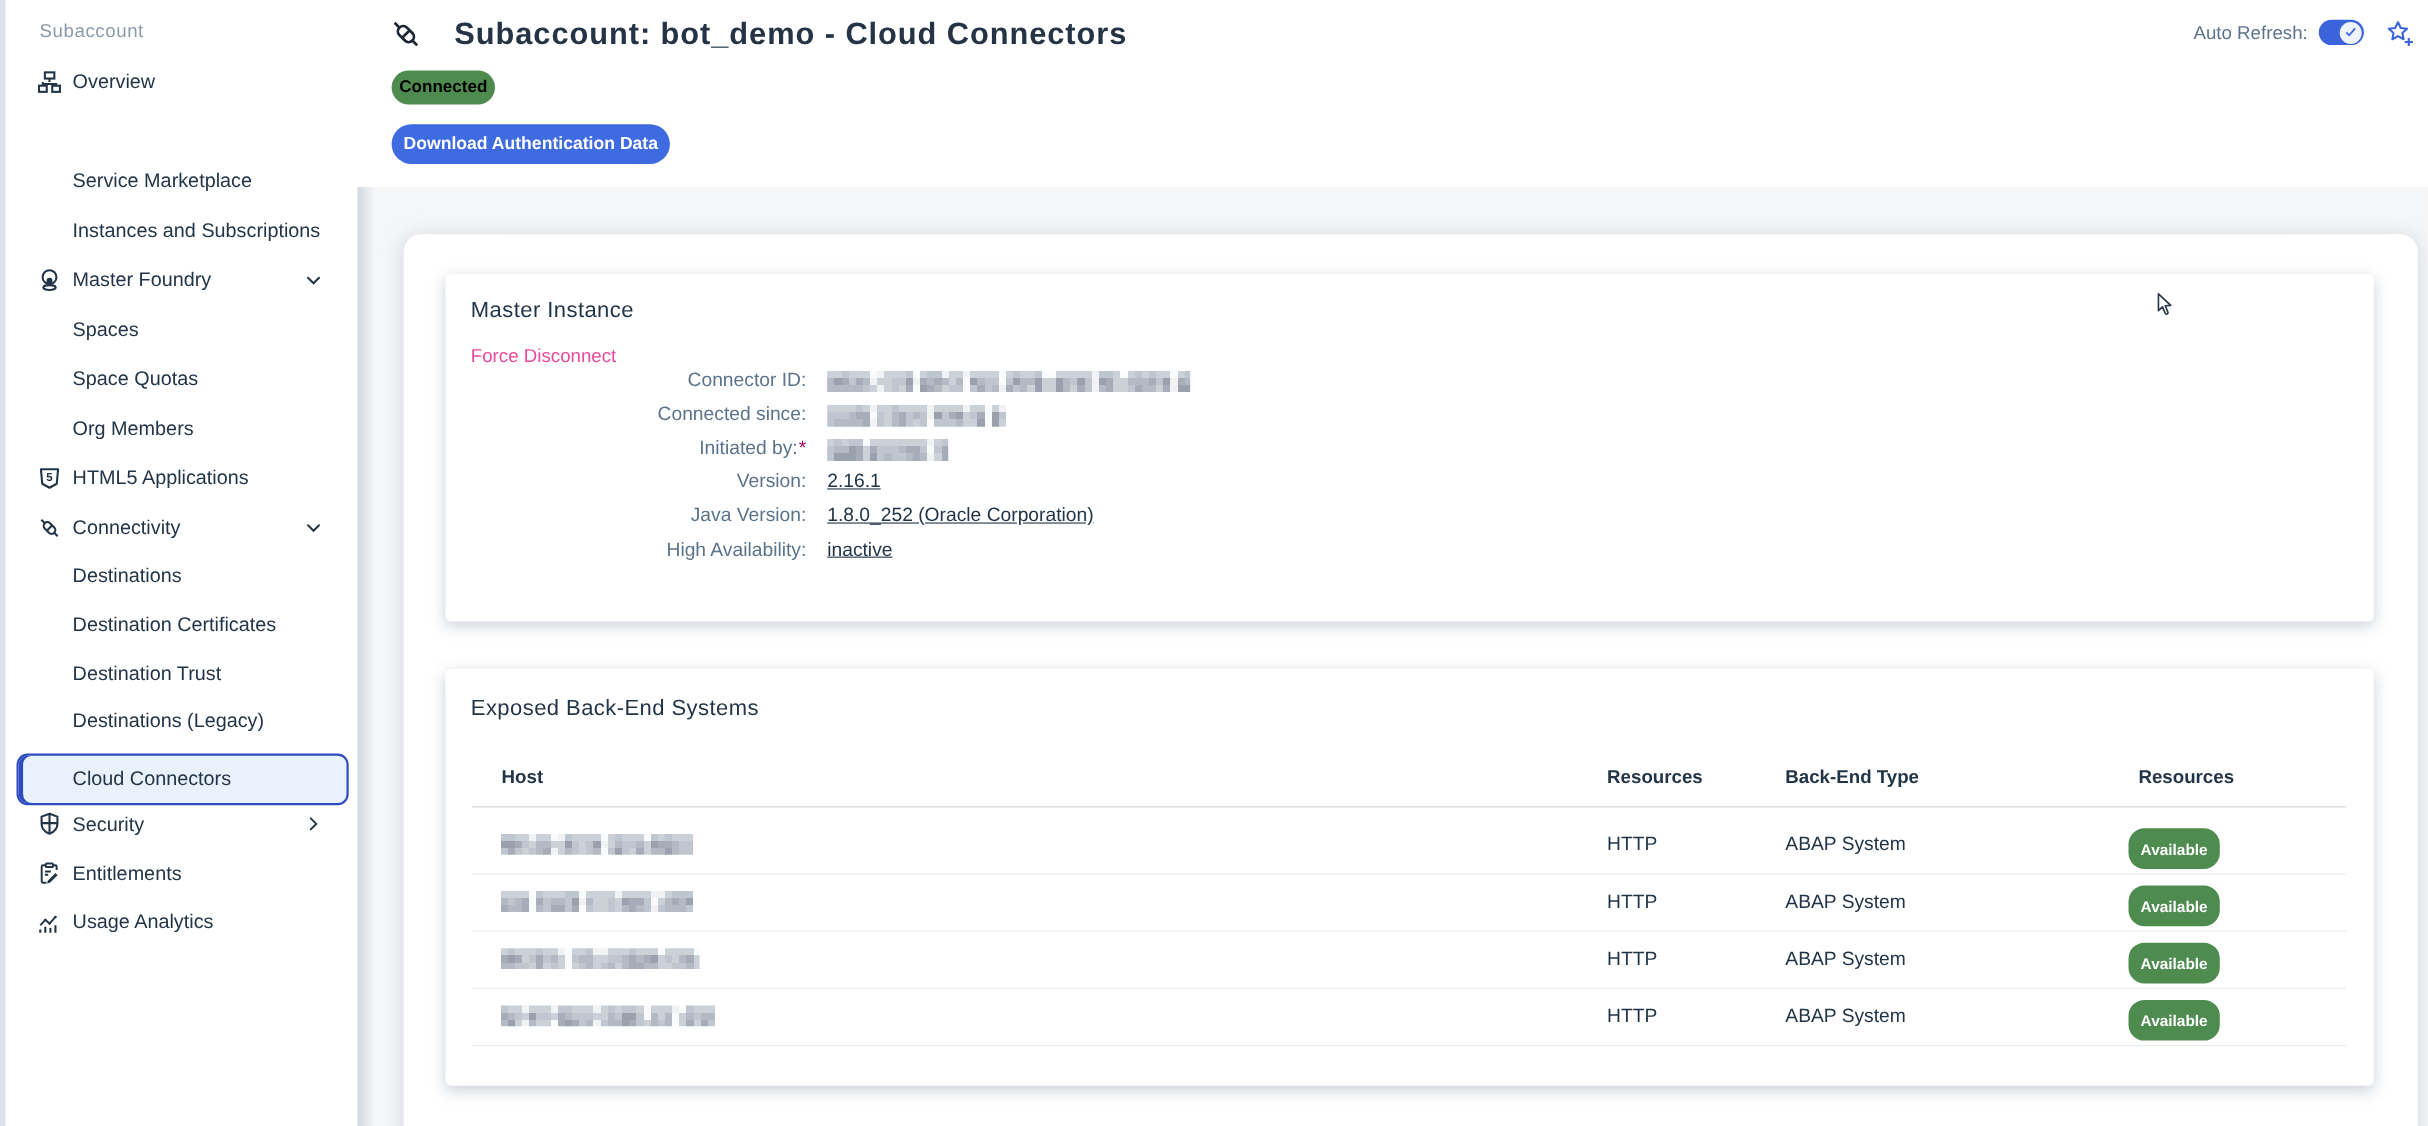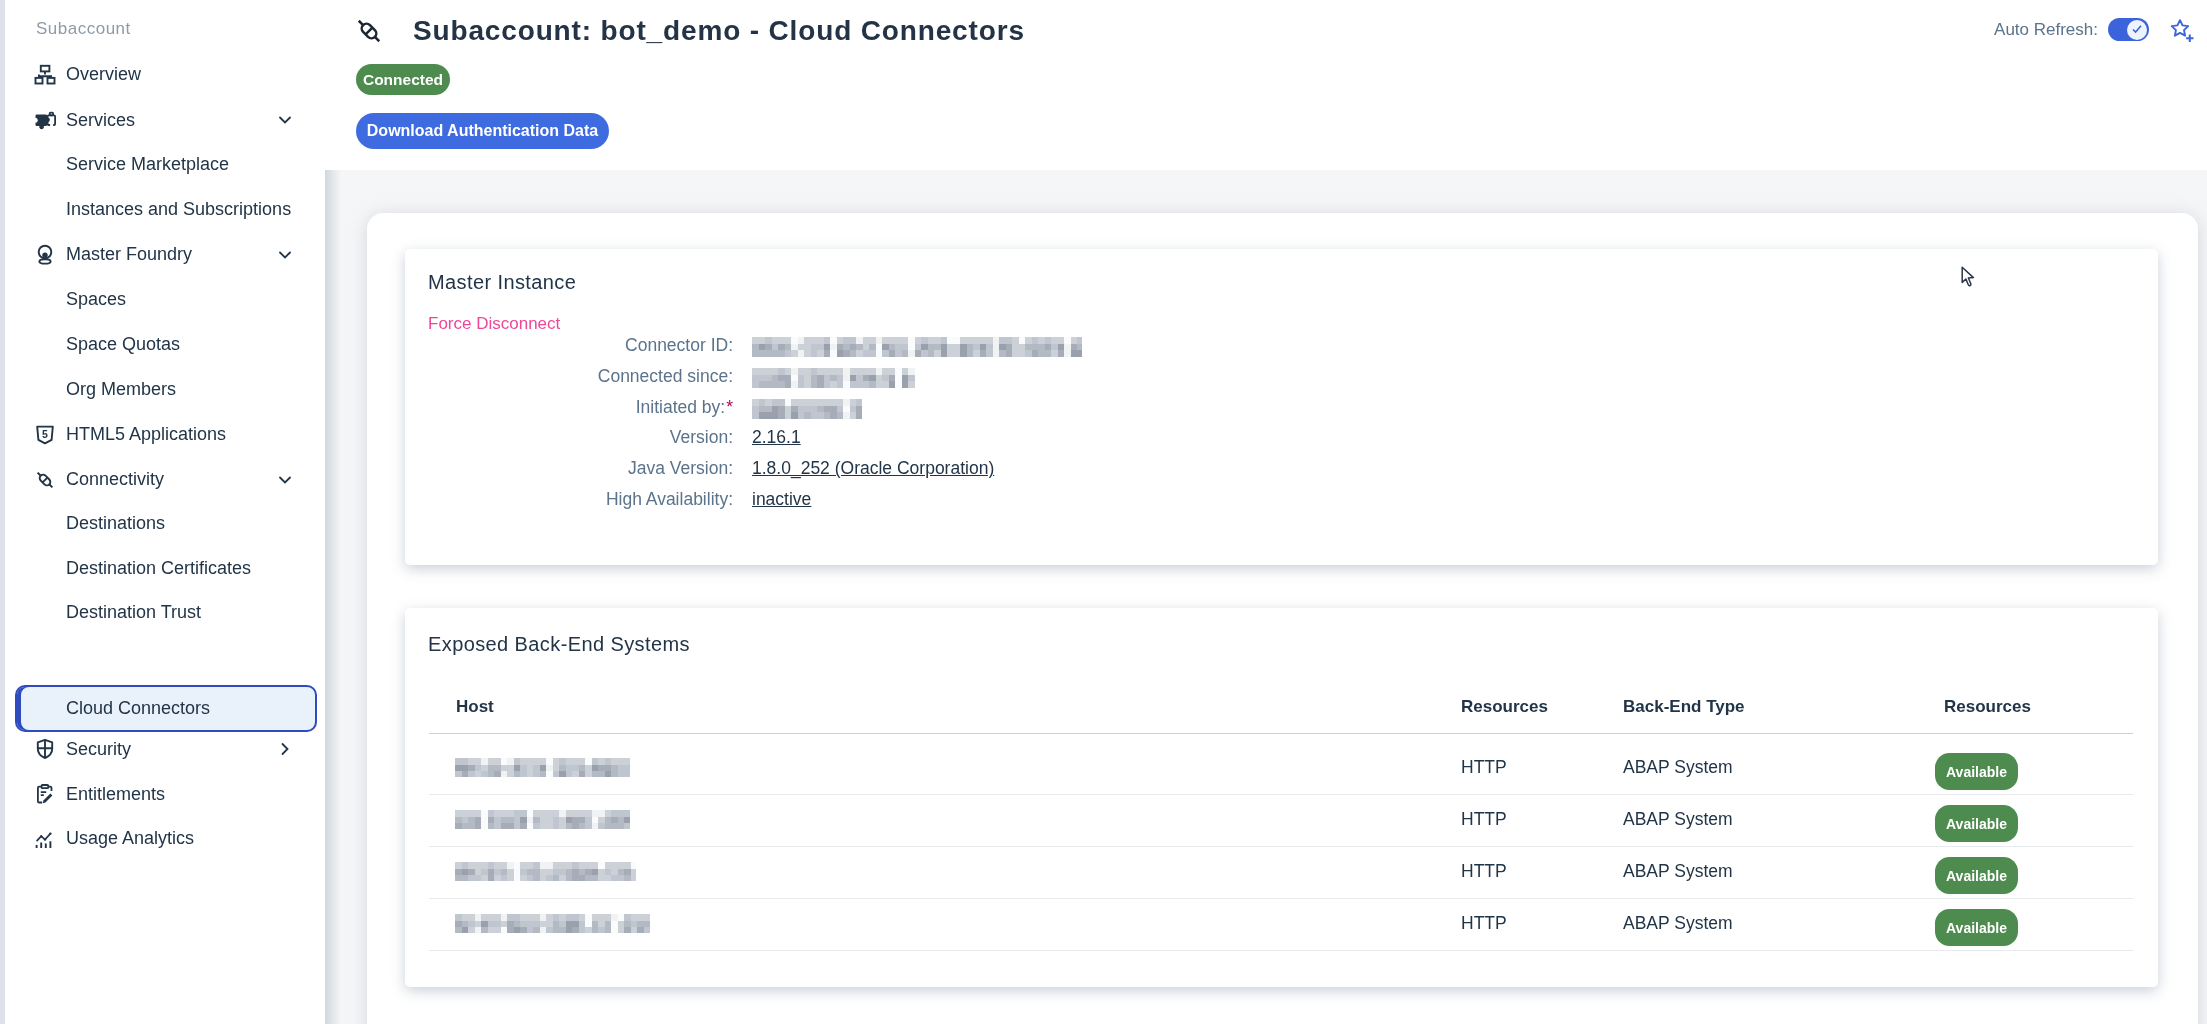--- a/index.html
+++ b/index.html
@@ -22,21 +22,21 @@
 #card1 { top:249px; height:316px; }
 #card2 { top:608px; height:379px; }
 .ctitle { position:absolute; left:428px; font-size:20px; color:#223548; letter-spacing:0.4px; }
 .flabel { position:absolute; left:420px; width:313px; text-align:right; font-size:17.5px; color:#5b738b; }
 .fval { position:absolute; left:752px; font-size:17.5px; color:#223548;text-decoration:underline; }
 .req { color:#aa0a55; font-size:17.5px; margin-left:1px; }
 .thead { position:absolute; font-size:17px; font-weight:bold; color:#223548; }
 .cell { position:absolute; font-size:17.5px; color:#223548; }
 .avail { position:absolute; width:83px; height:37px; border-radius:14.5px; background:#4e8b4f; color:#fff; font-size:14px; font-weight:bold; display:flex; align-items:center; justify-content:center;text-align:center; }
 #title { position:absolute; left:413px; top:15px; font-size:28px; font-weight:bold; color:#243346; letter-spacing:0.85px; }
-#badge { position:absolute; left:356px; top:64px; width:94px; height:31px; border-radius:15.5px; background:#4e8b4f; color:#ffffff; font-size:15.5px; font-weight:bold; display:flex; align-items:center; justify-content:center; }
+#badge { position:absolute; left:356px; top:64px; width:94px; height:31px; border-radius:15.5px; background:#4e8b4f; color:#000000; font-size:15.5px; font-weight:bold; display:flex; align-items:center; justify-content:center; }
 #dlbtn { position:absolute; left:356px; top:113px; width:253px; height:36px; border-radius:18px; background:#3f6be0; color:#fff; font-size:16px; font-weight:bold; white-space:nowrap; display:flex; align-items:center; justify-content:center; }
 #autorefresh { position:absolute; right:109px; top:20px; font-size:17px; color:#5b738b; }
 #fdlink { position:absolute; left:428px; top:314px; font-size:17px; color:#ec4899; }
 </style></head>
 <body>
 <div id="content"></div>
 <div id="panel"></div>
 <div id="main2" style="position:absolute;left:325px;top:0;width:1882px;height:170px;background:#fff;"></div>
 
 <div class="card" id="card1"></div>
@@ -738,42 +738,20 @@
       <span class="icwrap">
         <svg class="nico" width="22" height="22" viewBox="0 0 22 22" fill="none" stroke="#223548" stroke-width="1.9">
           <rect x="6.8" y="1.8" width="8.6" height="5.6"></rect>
           <path d="M11 7.4v3.2M4.9 14v-1.7h12.2V14M4.9 10.6v2"></path>
           <rect x="1.5" y="13.9" width="7" height="5.6"></rect>
           <rect x="13.5" y="13.9" width="7" height="5.6"></rect>
         </svg>
       </span>
       <span class="nlabel">Overview</span>
     </div>
-<div class="nitem" style="top:97.5px">
-      <span class="icwrap">
-        <svg class="nico" width="22" height="22" viewBox="0 0 22 22">
-          <g fill="#223548">
-            <rect x="1.5" y="5.5" width="11.5" height="11.5" rx="1.2"></rect>
-            <circle cx="13.5" cy="10.8" r="2.4"></circle>
-            <circle cx="7.6" cy="18.2" r="2.1"></circle>
-            <rect x="5.5" y="15" width="4.2" height="3.2"></rect>
-          </g>
-          <circle cx="1.2" cy="11.2" r="2.5" fill="#fff"></circle>
-          <g fill="none" stroke="#223548" stroke-width="1.8">
-            <rect x="13.6" y="6.4" width="7.5" height="9.6" rx="1"></rect>
-            <rect x="15.7" y="3.6" width="3.4" height="2.8" rx="0.8"></rect>
-          </g>
-          <circle cx="17.6" cy="16" r="1.7" fill="#fff"></circle>
-        </svg>
-      </span>
-      <span class="nlabel">Services</span>
-      <svg class="chev" width="16" height="16" viewBox="0 0 16 16" fill="none" stroke="#223548" stroke-width="1.8" stroke-linecap="round">
-        <path d="M3 5.5l5 5 5-5"></path>
-      </svg>
-    </div>
 <div class="nitem" style="top:142.0px">
       <span class="nlabel">Service Marketplace</span>
     </div>
 <div class="nitem" style="top:187.0px">
       <span class="nlabel">Instances and Subscriptions</span>
     </div>
 <div class="nitem" style="top:232.0px">
       <span class="icwrap">
         <svg class="nico" width="22" height="22" viewBox="0 0 22 22">
           <circle cx="11" cy="8" r="6.3" fill="none" stroke="#223548" stroke-width="1.9"></circle>
@@ -821,20 +799,23 @@
     </div>
 <div class="nitem" style="top:501.0px">
       <span class="nlabel">Destinations</span>
     </div>
 <div class="nitem" style="top:589.5px">
       <span class="nlabel">Destination Trust</span>
     </div>
 <div class="nitem" style="top:545.5px">
       <span class="nlabel">Destination Certificates</span>
     </div>
+<div class="nitem" style="top:633.0px">
+      <span class="nlabel">Destinations (Legacy)</span>
+    </div>
 <div class="nitem sel" style="top:685.0px">
       <span class="nlabel">Cloud Connectors</span>
     </div>
 <div class="nitem" style="top:726.5px">
       <span class="icwrap">
         <svg class="nico" width="22" height="22" viewBox="0 0 22 22" fill="none" stroke="#223548" stroke-width="1.9">
           <path d="M11 1.8l7.2 2.6v6.4c0 4.6-3.4 7.6-7.2 9.2-3.8-1.6-7.2-4.6-7.2-9.2V4.4z" stroke-linejoin="round"></path>
           <path d="M11 2.2v17.3M4 10.3h14"></path>
         </svg>
       </span>

